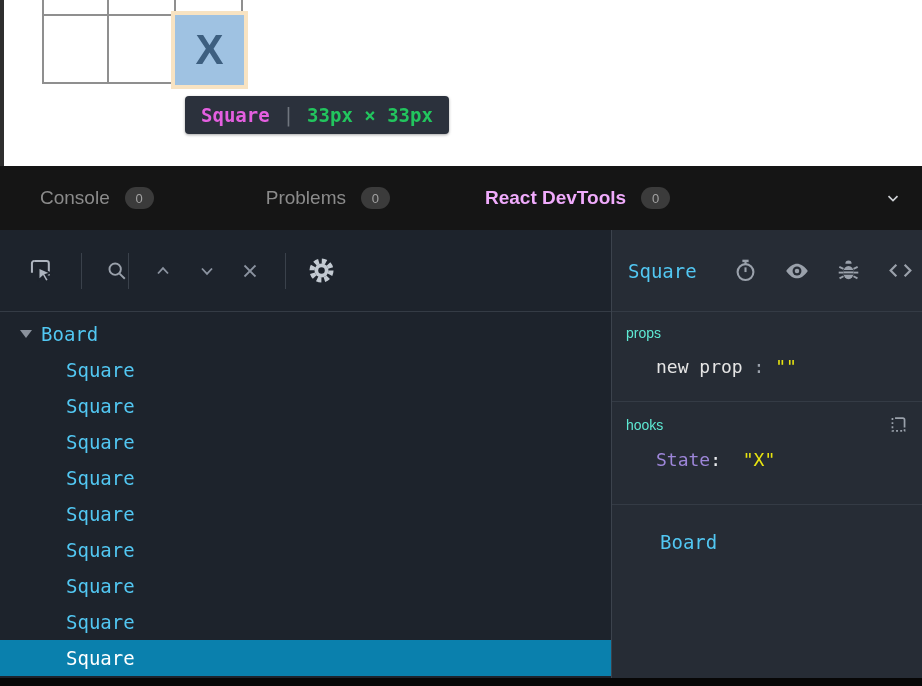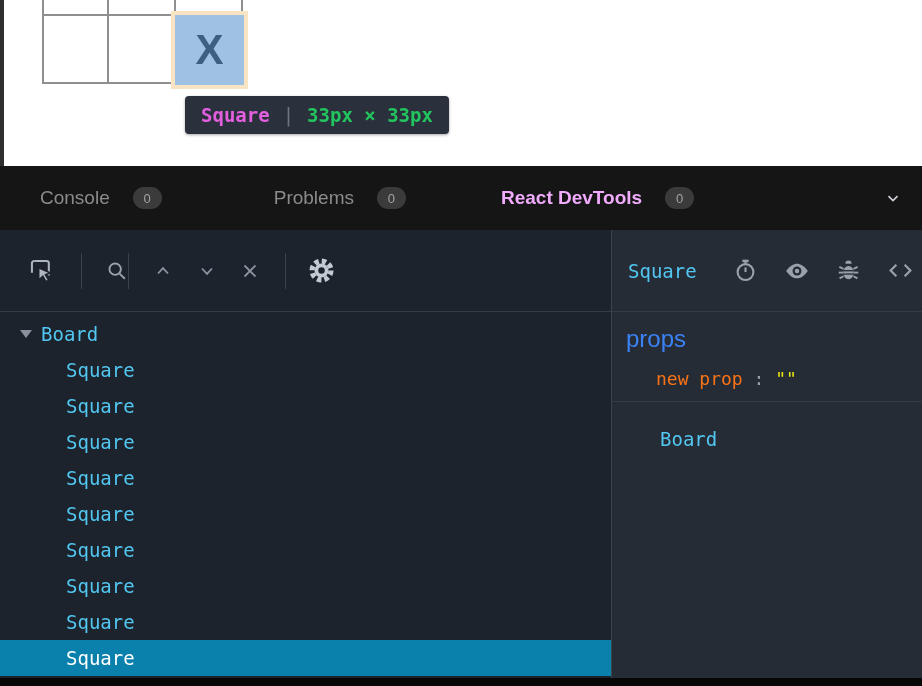--- a/index.html
+++ b/index.html
@@ -36,21 +36,21 @@
   .tt-sep { color:#70767f; margin:0 13px; font-weight:normal; }
   .tt-dims { color:#22c55e; }
 
   
   .devtools { position:absolute; top:166px; left:0; width:922px; height:520px; background:#1d232c; }
 
   .tabbar {
     height:64px; background:#151515; display:flex; align-items:center;
     font-size:19px; color:#8b8b8b;
   }
-  .tab { display:flex; align-items:flex-start; cursor:default;gap:8px; }
+  .tab { display:flex; align-items:flex-start; cursor:default; }
   .tab.active .tab-label { color:#f0abfc; font-weight:600; }
   .badge {
     margin-left:15px; min-width:29px; height:22px; padding:0 9px;
     background:#3b3b3b; color:#a2a2a2; border-radius:11px;
     display:flex; align-items:center; justify-content:center; font-size:13px;
   }
   .tab-collapse { margin-left:auto; margin-right:20px; display:flex; }
 
   .main { position:absolute; top:64px; left:0; right:0; height:448px; display:flex; }
   .panel-left { width:612px; display:flex; flex-direction:column; background:#1d232c; border-right:1px solid #3c434d; }
@@ -81,23 +81,23 @@
 
   
   .comp-title { color:#52c7f2; font-size:19px; margin-left:16px; }
   .rt-icons { margin-left:auto; margin-right:8px; display:flex; gap:26px; }
 
   .section { padding:13px 14px; border-bottom:1px solid #343b45; }
   .section-props { height:90px; }
   .section-hooks { height:103px; }
   .section-rendered { flex:1; border-bottom:none; }
   .section-head { display:flex; align-items:center; justify-content:space-between; }
-  .section-title { font-size:24px; color:#3b82f6; }
+  .section-title { font-size:14px; color:#5eead4; }
   .kv { margin-top:15px; padding-left:30px; font-family:"DejaVu Sans Mono", monospace; font-size:18px; }
-  .k-muted { color:#f97316; }
+  .k-muted { color:#e5e5e5; }
   .k-purple { color:#9d86d9; }
   .colon-muted { color:#9aa1ab; }
   .colon-bright { color:#eceef1; }
   .val-yellow { color:#e8e410; }
   .link-cyan { color:#52c7f2; }
   .rendered-link { margin-top:13px; padding-left:34px; font-family:"DejaVu Sans Mono", monospace; font-size:19px; }
 
   .bottom-bar { position:absolute; left:0; bottom:0; width:922px; height:8px; background:#070707; }
 
   svg { display:block; }
@@ -281,20 +281,34 @@
 
       <div class="section section-props">
         <div class="section-head">
           <span class="section-title">props</span>
         </div>
         <div class="kv">
           <span class="k-muted">new prop</span><span class="colon-muted"> </span><span class="colon-muted">:</span><span> </span><span class="val-yellow">""</span>
         </div>
       </div>
 
+      <div class="section section-hooks">
+        <div class="section-head">
+          <span class="section-title">hooks</span>
+          <span class="icon">
+            <svg width="19" height="19" viewBox="0 0 22 22" fill="none" stroke="#9aa1ab" stroke-width="2">
+              <path d="M7 3.5h9a2 2 0 0 1 2 2v9"></path>
+              <path d="M18 16.5v2h-14v-14h2" stroke-dasharray="2.2 2.6"></path>
+            </svg>
+          </span>
+        </div>
+        <div class="kv">
+          <span class="k-purple">State</span><span class="colon-bright">:</span><span>&nbsp;&nbsp;</span><span class="val-yellow">"X"</span>
+        </div>
+      </div>
 
       <div class="section section-rendered">
         <div class="rendered-link">
           <span class="link-cyan">Board</span>
         </div>
       </div>
     </div>
   </div>
 </div>
 

